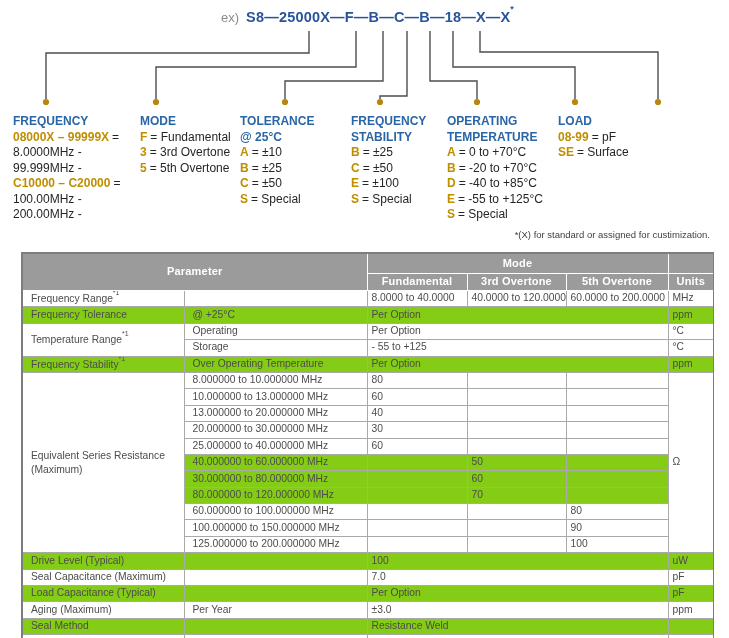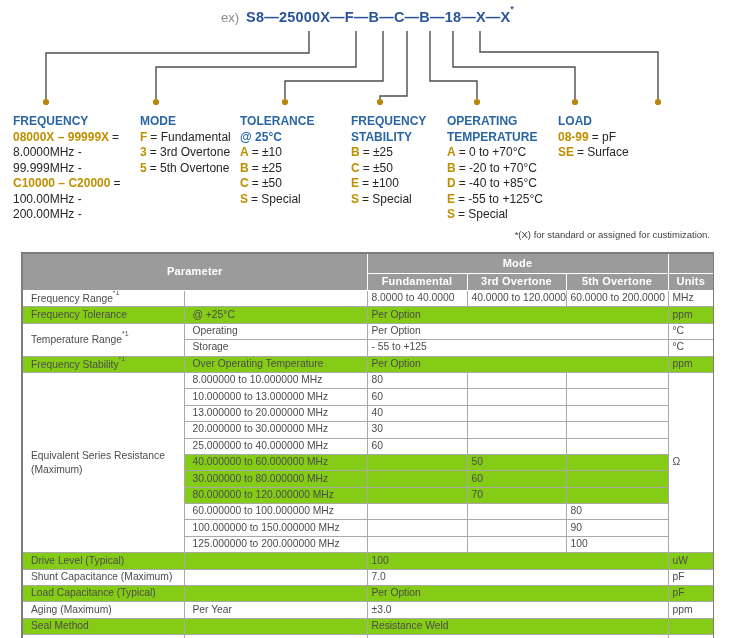--- a/index.html
+++ b/index.html
@@ -251,21 +251,21 @@
         <td class="val">100</td>
       </tr>
 
       <tr class="alt">
         <td class="name">Drive Level (Typical)</td>
         <td class="sub"></td>
         <td class="val" colspan="3">100</td>
         <td class="unit">uW</td>
       </tr>
       <tr>
-        <td class="name">Shunt Capacitance (Maximum)</td>
+        <td class="name">Seal Capacitance (Maximum)</td>
         <td class="sub"></td>
         <td class="val" colspan="3">7.0</td>
         <td class="unit">pF</td>
       </tr>
       <tr class="alt">
         <td class="name">Load Capacitance (Typical)</td>
         <td class="sub"></td>
         <td class="val" colspan="3">Per Option</td>
         <td class="unit">pF</td>
       </tr>

